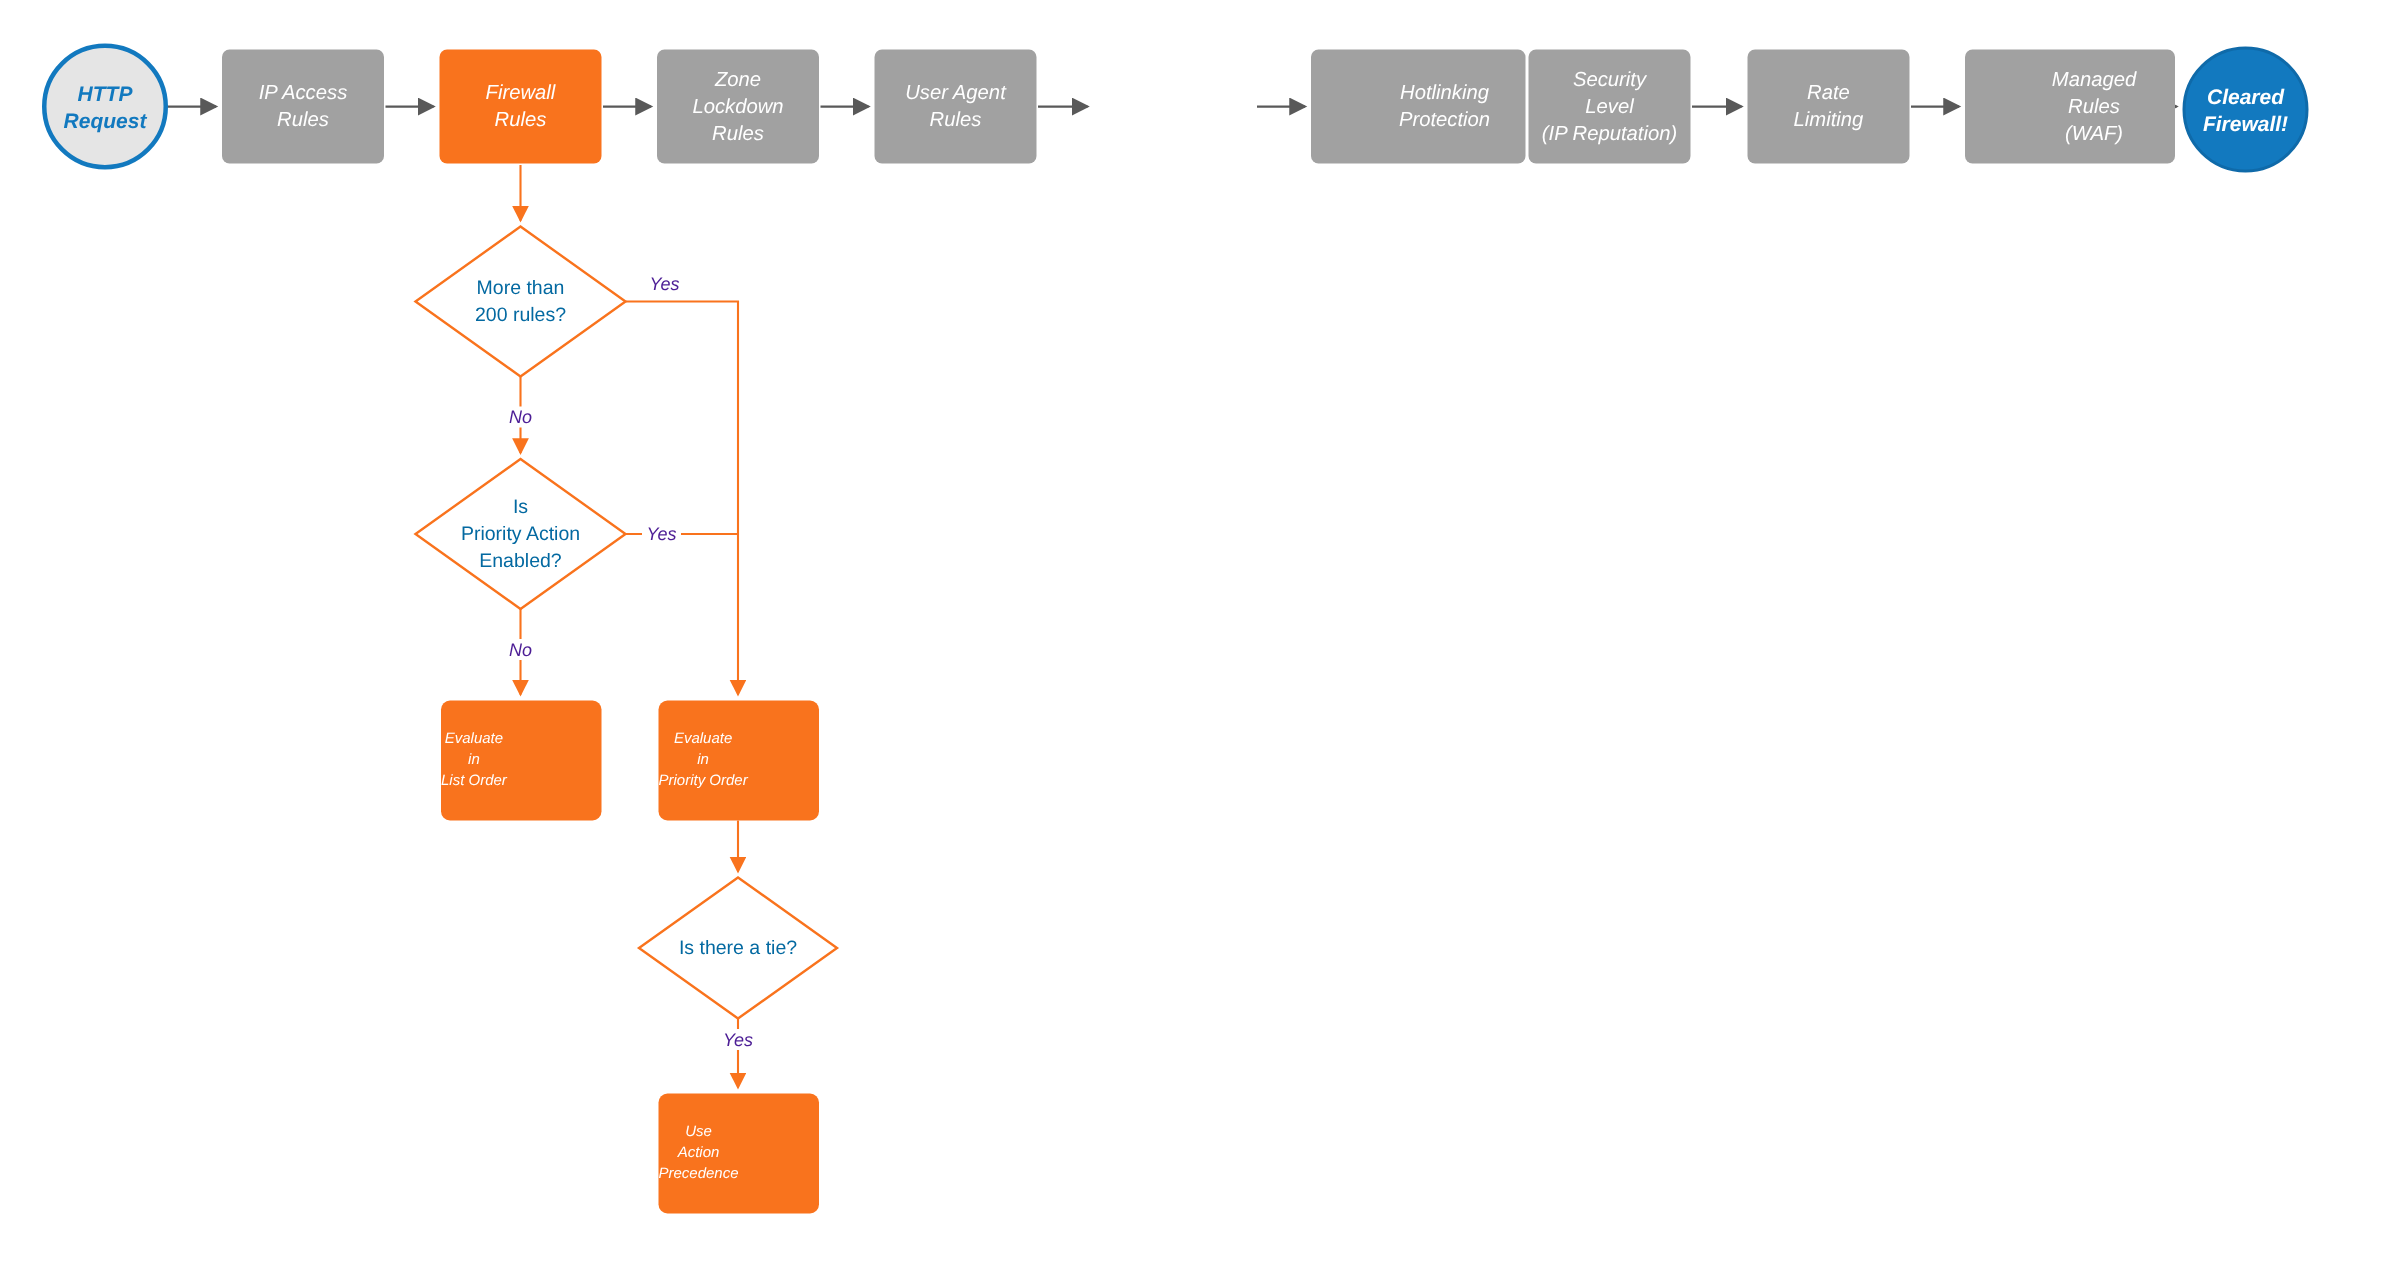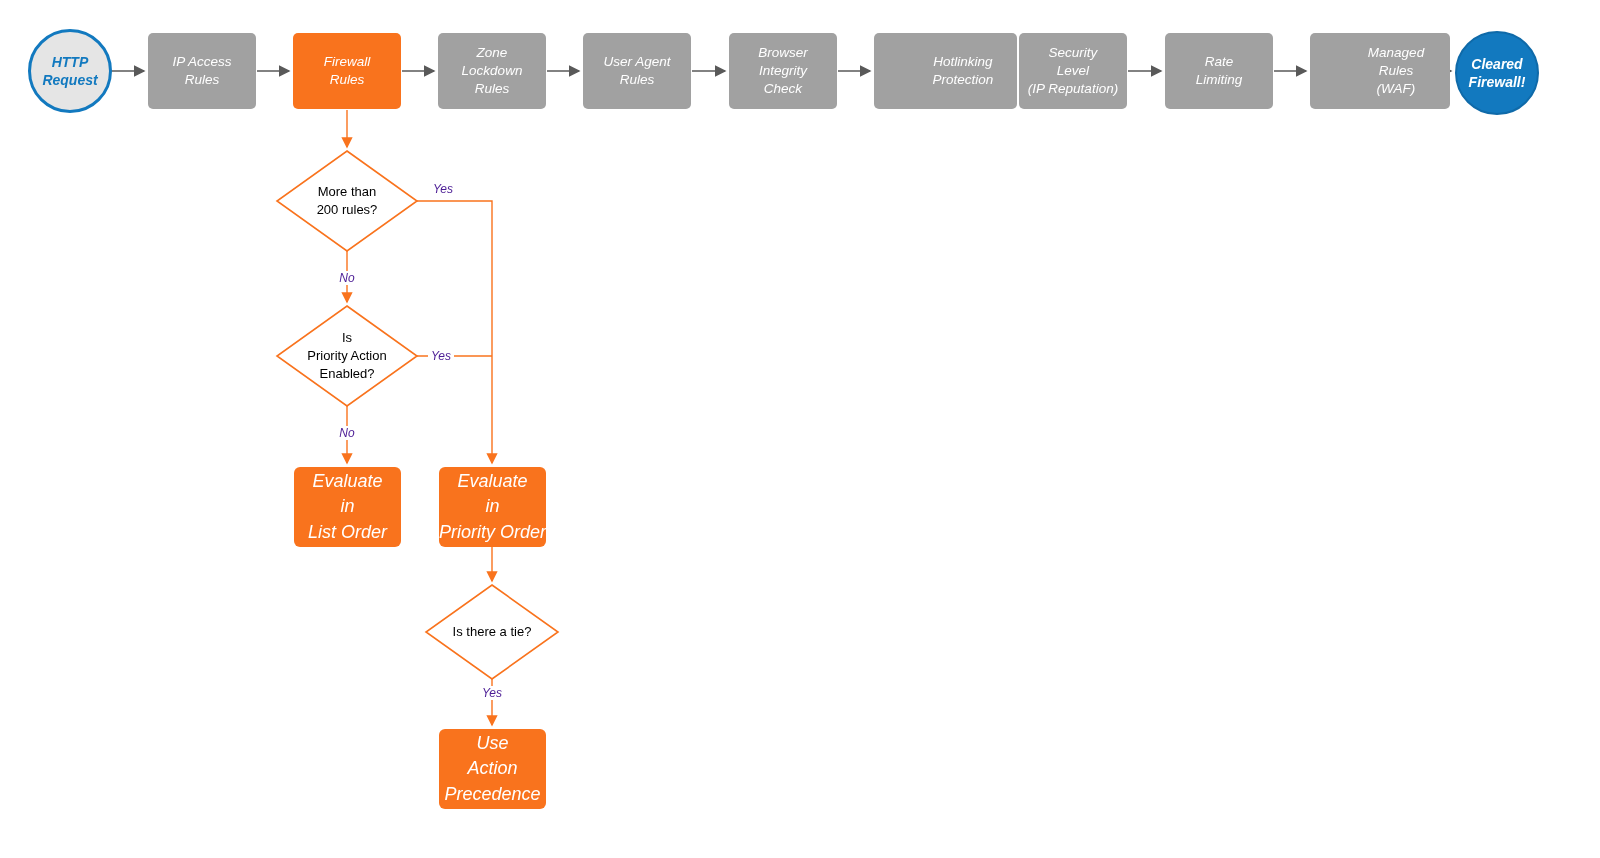--- a/index.html
+++ b/index.html
@@ -6,30 +6,30 @@
   .canvas{position:relative;width:1600px;height:858px;background:#ffffff;overflow:hidden;}
   svg.wires{position:absolute;left:0;top:0;width:1600px;height:858px;}
 
   .node-box{position:absolute;width:108px;height:76px;border-radius:5px;
     display:flex;align-items:center;justify-content:center;text-align:center;
     font-style:italic;color:#ffffff;font-size:13.5px;line-height:1.35;white-space:pre-line;}
   .gray{background:#A1A1A1;}
   .orange{background:#F9731D;}
 
   .action-box{position:absolute;width:107px;height:80px;border-radius:6px;background:#F9731D;
-    display:flex;align-items:center;justify-content:center;text-align:center;
-    font-style:italic;color:#ffffff;font-size:18px;line-height:1.4;white-space:pre-line;}
+    display:flex;align-items:center;text-align:center;
+    font-style:italic;color:#ffffff;font-size:10px;line-height:1.4;white-space:pre-line;}
 
   .node-circle{position:absolute;border-radius:50%;display:flex;align-items:center;justify-content:center;
     text-align:center;font-style:italic;font-weight:bold;font-size:14px;line-height:1.3;white-space:pre-line;}
   .circle-start{left:28px;top:29px;width:78px;height:78px;background:#e5e5e5;border:3px solid #1279BF;color:#1279BF;}
   .circle-end{left:1455px;top:31px;width:80px;height:80px;background:#1279BF;border:2px solid #0f6aa9;color:#ffffff;}
 
   .diamond-label{position:absolute;display:flex;align-items:center;justify-content:center;text-align:center;
-    font-size:13px;color:#000000;line-height:1.4;white-space:pre-line;}
+    font-size:13px;color:#0369a1;line-height:1.4;white-space:pre-line;}
 
   .edge-label{position:absolute;transform:translate(-50%,-50%);font-style:italic;font-size:12px;
     color:#4c1d95;background:#ffffff;padding:0 3px;}
 </style>
 </head>
 <body>
 
 <div class="canvas">
 
   <svg class="wires" viewBox="0 0 1600 858">
@@ -83,23 +83,20 @@
 
   <div class="node-box gray" style="left:148px;top:33px;"><span>IP Access
 Rules</span></div>
   <div class="node-box orange" style="left:293px;top:33px;"><span>Firewall
 Rules</span></div>
   <div class="node-box gray" style="left:438px;top:33px;"><span>Zone
 Lockdown
 Rules</span></div>
   <div class="node-box gray" style="left:583px;top:33px;"><span>User Agent
 Rules</span></div>
-  <div class="node-box gray" style="left:729px;top:33px;"><span>Browser
-Integrity
-Check</span></div>
   <div class="node-box gray" style="left:874px;top:33px;padding-left:35px;"><span>Hotlinking
 Protection</span></div>
   <div class="node-box gray" style="left:1019px;top:33px;"><span>Security
 Level
 (IP Reputation)</span></div>
   <div class="node-box gray" style="left:1165px;top:33px;"><span>Rate
 Limiting</span></div>
   <div class="node-box gray" style="left:1310px;top:33px;padding-left:32px;"><span>Managed
 Rules
 (WAF)</span></div>

